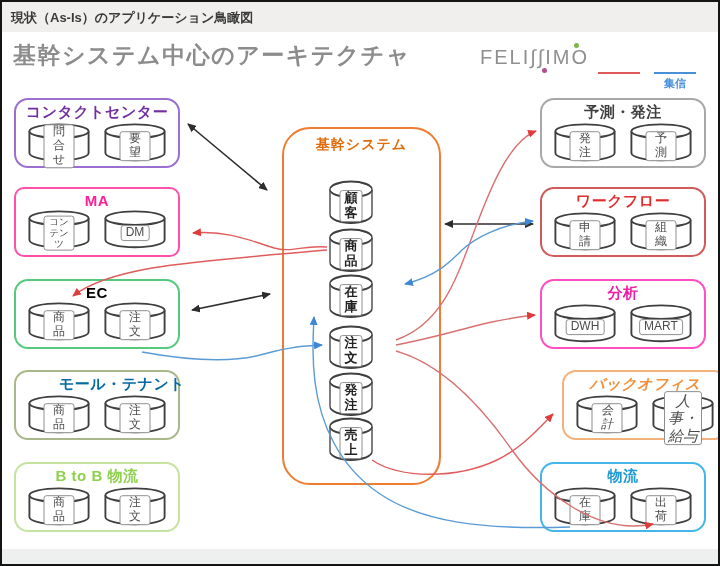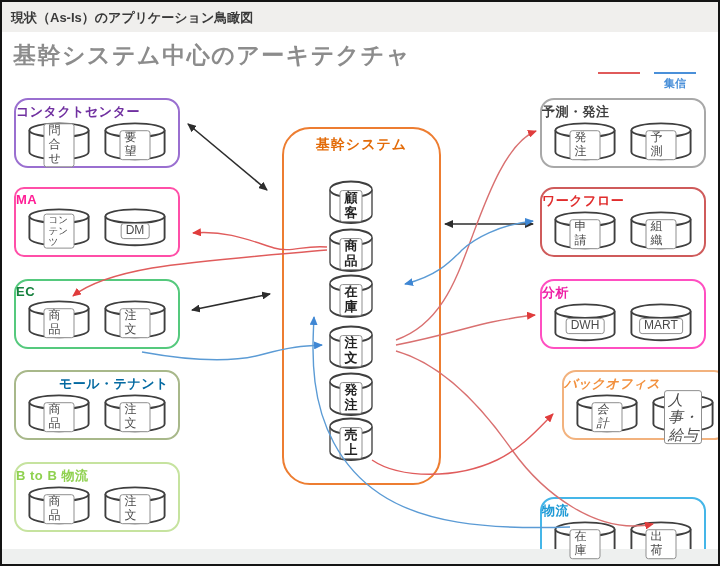--- a/index.html
+++ b/index.html
@@ -20,27 +20,27 @@
   
   .legend{position:absolute;left:596px;top:70px;display:flex;gap:14px;}
   .legend-item{display:flex;flex-direction:column;align-items:center;width:42px;}
   .legend-line{display:block;width:42px;height:2px;margin-bottom:2px;}
   .legend-line.red{background:#e05a5a;}
   .legend-line.blue{background:#4a90d9;}
   .legend-item span{font-size:11px;font-weight:bold;}
 
   
   .sbox{position:absolute;width:166px;height:70px;box-sizing:border-box;border:2px solid;border-radius:14px;background:#fff;}
-  .sbox-title{text-align:left;font-weight:bold;font-size:13px;margin-top:3px;letter-spacing:0.5px;white-space:nowrap;}
+  .sbox-title{text-align:center;font-weight:bold;font-size:15px;margin-top:3px;letter-spacing:0.5px;white-space:nowrap;}
   .cyl-row{display:flex;justify-content:center;gap:14px;margin-top:1px;}
   .cyl{position:relative;width:62px;height:40px;}
   .cyl svg{position:absolute;left:0;top:0;width:100%;height:100%;}
   .cyl-label{position:absolute;left:50%;top:58%;transform:translate(-50%,-50%);background:#fff;
              border:1px solid #8f8f8f;border-radius:3px;padding:0 4px;font-size:12px;color:#4a4a4a;
-             white-space:pre-line;line-height:1.15;z-index:2;}
+             white-space:pre-line;text-align:center;line-height:1.15;z-index:2;}
   .cyl-label.small{font-size:9.5px;}
   .cyl-label.twoline{font-size:15px;padding:0 3px;}
 
   
   .core{position:absolute;left:280px;top:125px;width:159px;height:358px;box-sizing:border-box;
         border:2px solid;border-radius:28px;background:#fff;}
   .core-title{text-align:center;font-weight:bold;font-size:14px;margin-top:7px;letter-spacing:1px;}
   .core .cyl{position:absolute;left:45px;width:44px;height:46px;}
   .core .cyl-label{font-size:13px;font-weight:600;color:#222;top:56%;}
 
@@ -50,20 +50,25 @@
 <body>
 
 <div class="stage">
 
   <div class="topbar">
     <span>現状（As-Is）のアプリケーション鳥瞰図</span>
   </div>
 
   <div class="headline">基幹システム中心のアーキテクチャ</div>
 
+  <div class="logo">
+    <span class="logo-text">FELI∫∫IMO</span>
+    <i class="dot-green"></i>
+    <i class="dot-pink"></i>
+  </div>
 
   <div class="legend">
     <div class="legend-item">
       <i class="legend-line red"></i>
       <span style="color: rgb(224, 83, 83); margin-top: 47px;">配信</span>
     </div>
     <div class="legend-item">
       <i class="legend-line blue"></i>
       <span style="color: rgb(74, 144, 217);">集信</span>
     </div>
@@ -103,21 +108,21 @@
           <svg viewBox="0 0 66 44" preserveAspectRatio="none">
             <path d="M1.5,9 v24 a31.5,8 0 0 0 63,0 v-24" fill="#fff" stroke="#3f3f3f" stroke-width="2"></path>
             <ellipse cx="33" cy="9" rx="31.5" ry="7.5" fill="#fff" stroke="#3f3f3f" stroke-width="2"></ellipse>
           </svg>
           <span class="cyl-label">DM</span>
         </div>
     </div>
   </div>
 
   <div class="sbox" style="left: 12px; top: 277px; border-color: rgb(85, 201, 125);">
-    <div class="sbox-title" style="color: #15803d;">EC</div>
+    <div class="sbox-title" style="color: #000000;">EC</div>
     <div class="cyl-row">
       <div class="cyl">
           <svg viewBox="0 0 66 44" preserveAspectRatio="none">
             <path d="M1.5,9 v24 a31.5,8 0 0 0 63,0 v-24" fill="#fff" stroke="#3f3f3f" stroke-width="2"></path>
             <ellipse cx="33" cy="9" rx="31.5" ry="7.5" fill="#fff" stroke="#3f3f3f" stroke-width="2"></ellipse>
           </svg>
           <span class="cyl-label">商品</span>
         </div>
       <div class="cyl">
           <svg viewBox="0 0 66 44" preserveAspectRatio="none">
@@ -289,21 +294,21 @@
           <svg viewBox="0 0 66 44" preserveAspectRatio="none">
             <path d="M1.5,9 v24 a31.5,8 0 0 0 63,0 v-24" fill="#fff" stroke="#3f3f3f" stroke-width="2"></path>
             <ellipse cx="33" cy="9" rx="31.5" ry="7.5" fill="#fff" stroke="#3f3f3f" stroke-width="2"></ellipse>
           </svg>
           <span class="cyl-label twoline">人事・
 給与</span>
         </div>
     </div>
   </div>
 
-  <div class="sbox" style="left: 538px; top: 460px; border-color: rgb(69, 182, 232); margin-top: 35px;">
+  <div class="sbox" style="left: 538px; top: 460px; border-color: rgb(69, 182, 232);">
     <div class="sbox-title" style="color: rgb(30, 154, 214);">物流</div>
     <div class="cyl-row">
       <div class="cyl">
           <svg viewBox="0 0 66 44" preserveAspectRatio="none">
             <path d="M1.5,9 v24 a31.5,8 0 0 0 63,0 v-24" fill="#fff" stroke="#3f3f3f" stroke-width="2"></path>
             <ellipse cx="33" cy="9" rx="31.5" ry="7.5" fill="#fff" stroke="#3f3f3f" stroke-width="2"></ellipse>
           </svg>
           <span class="cyl-label">在庫</span>
         </div>
       <div class="cyl">

